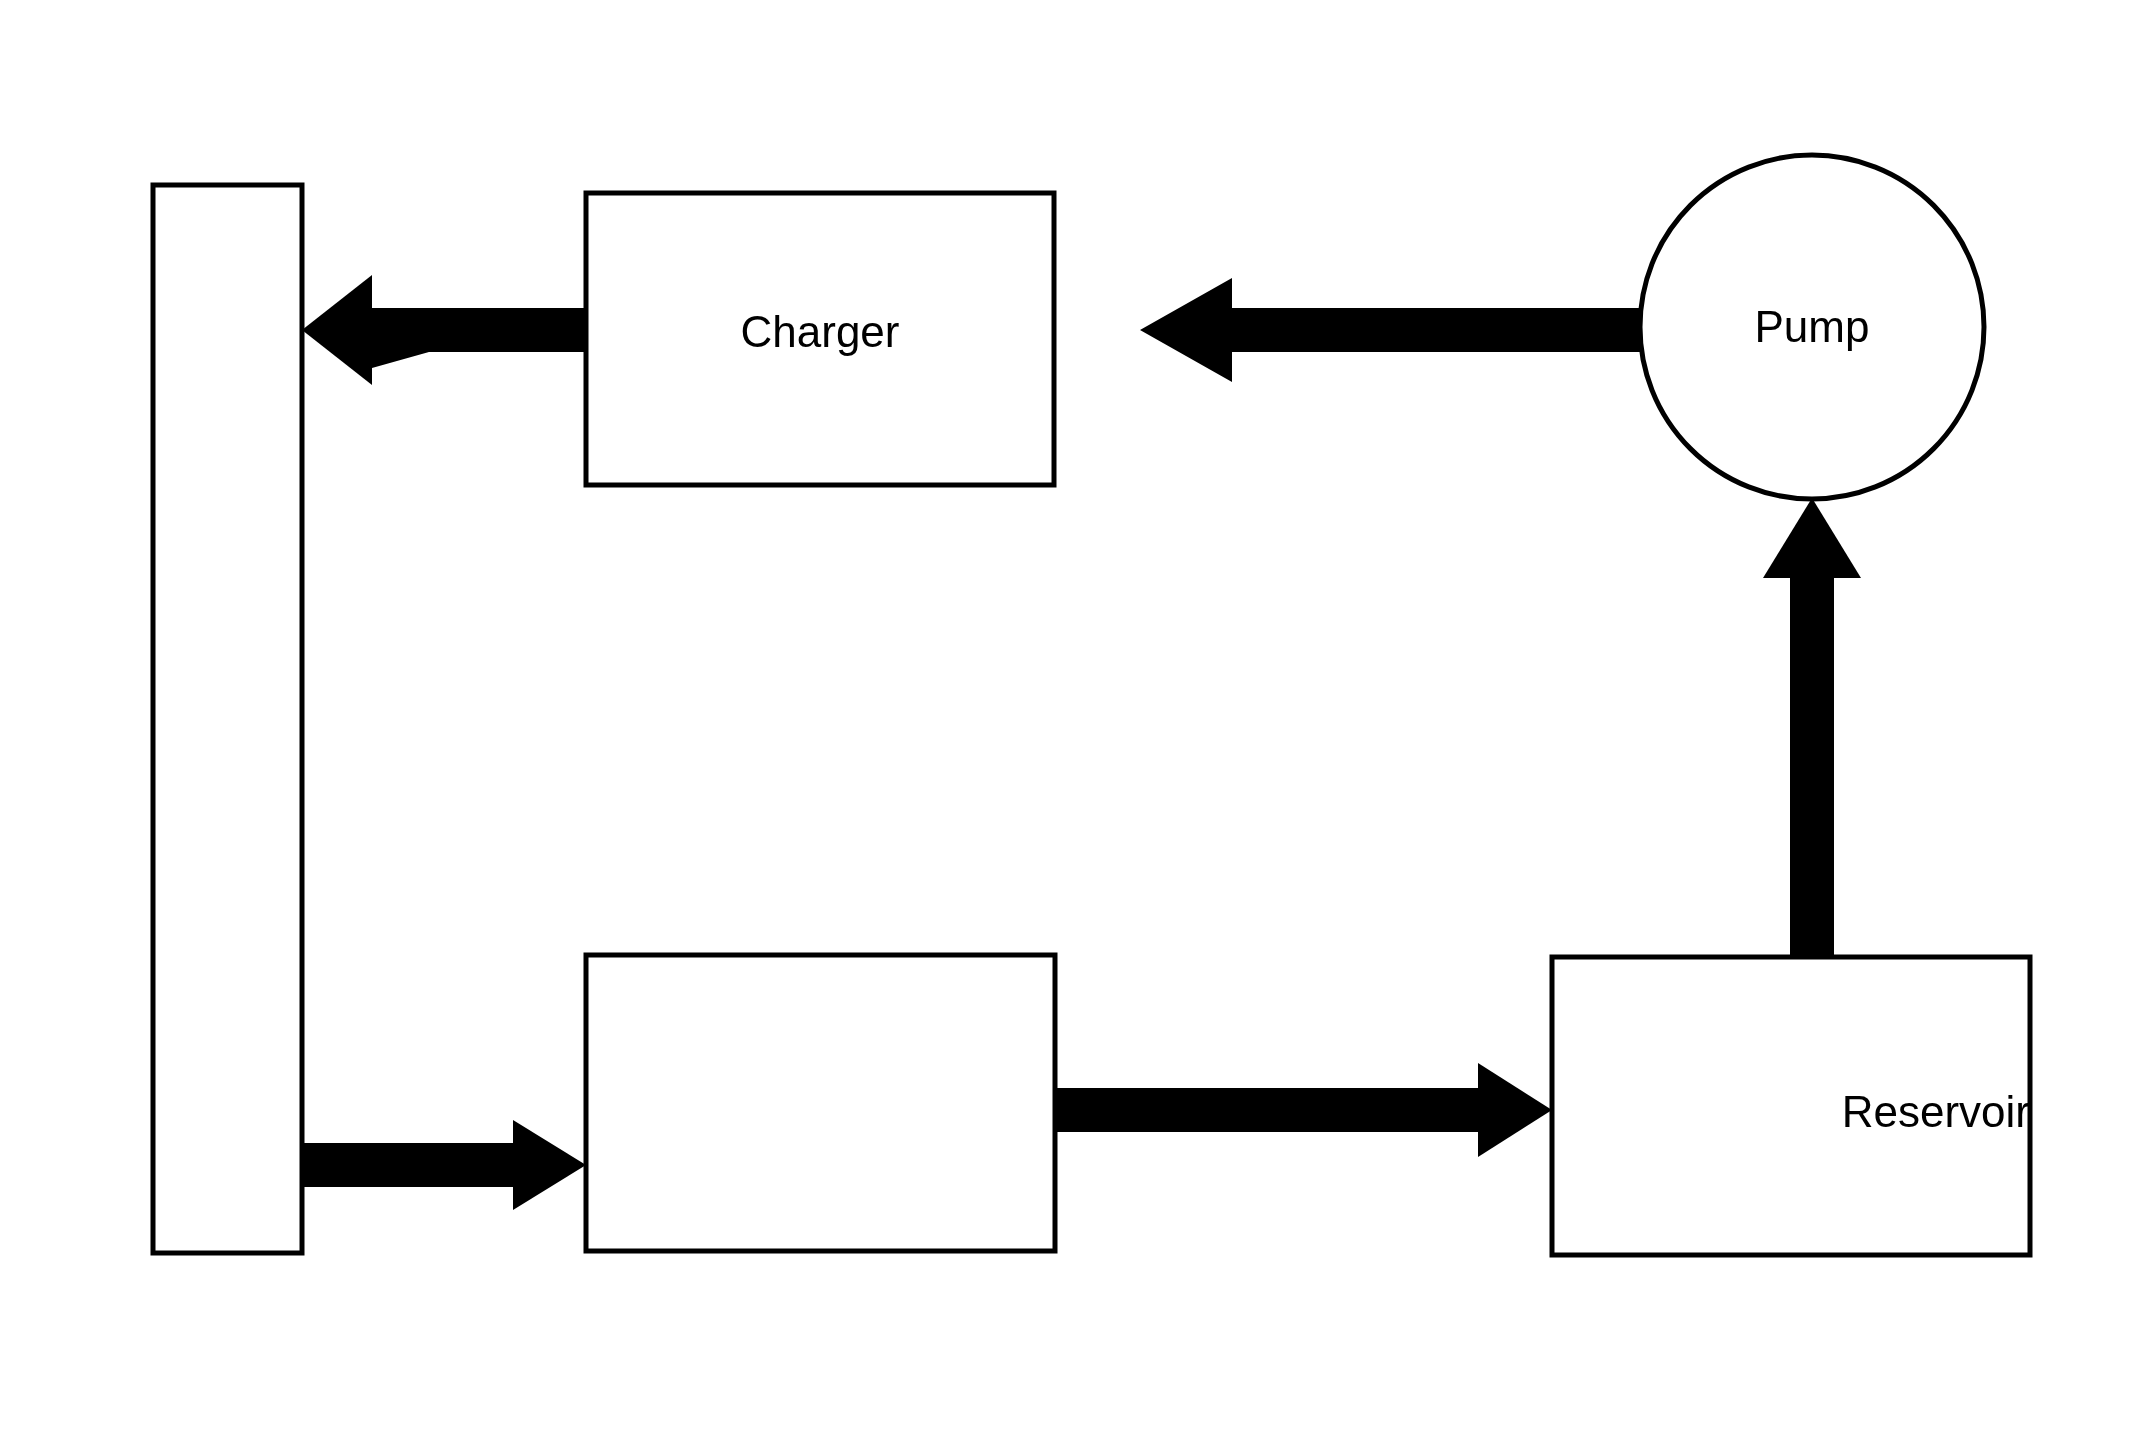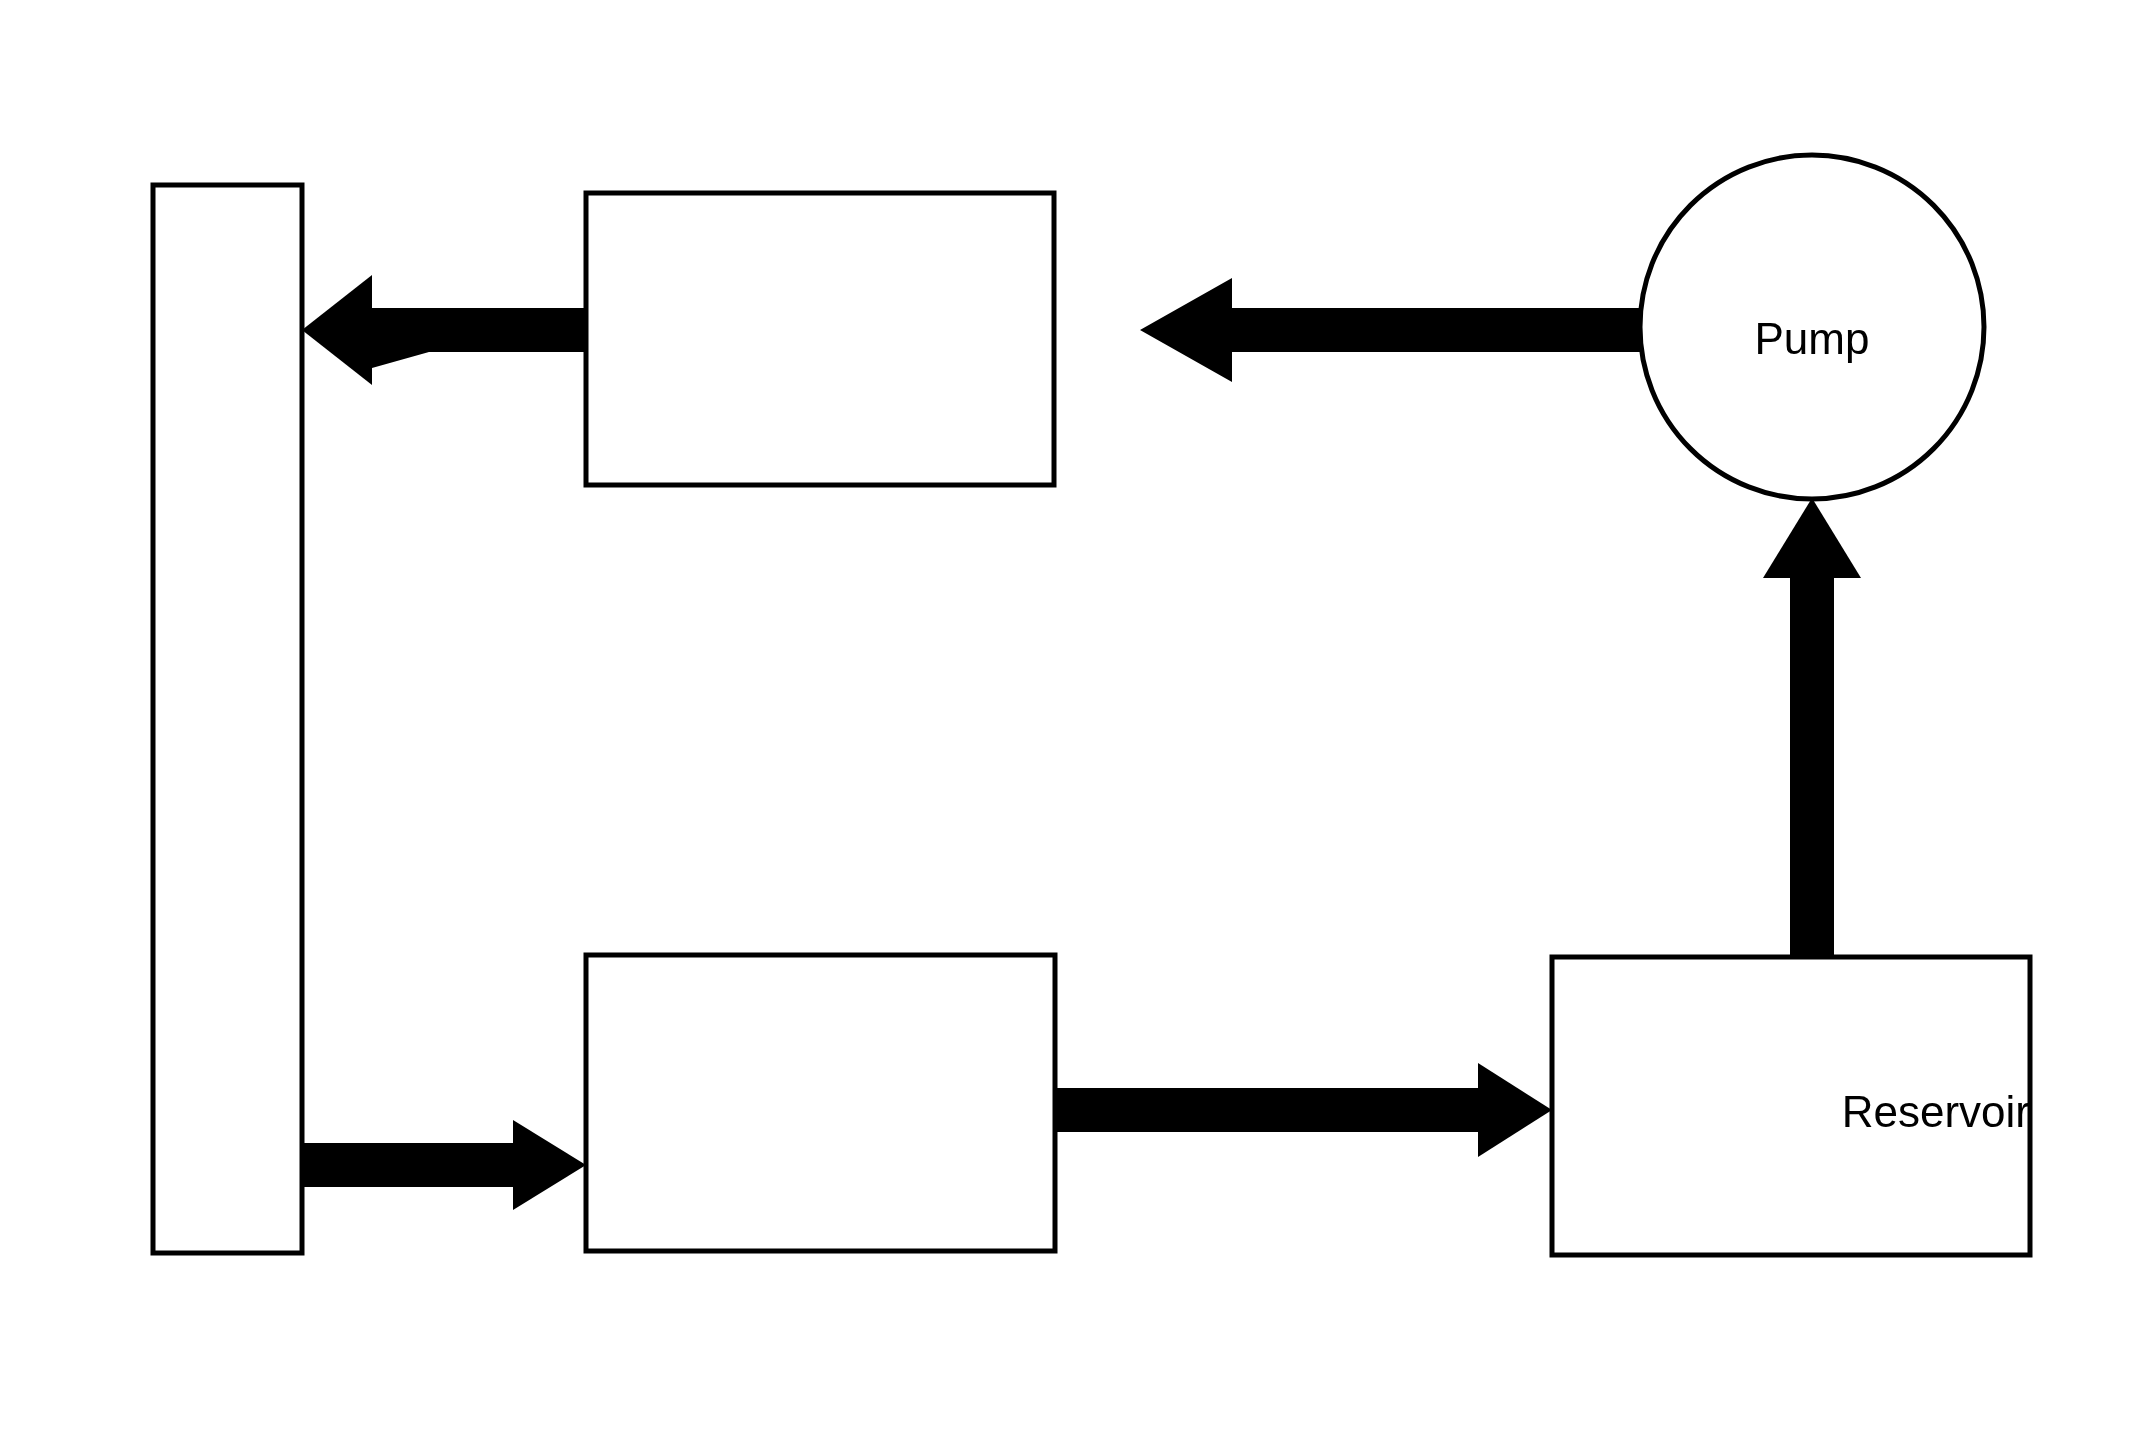--- a/index.html
+++ b/index.html
@@ -50,21 +50,20 @@
     left: 586px;
     top: 310px;
     width: 468px;
     text-align: center;
   }
   .label-pump {
     left: 1640px;
     top: 305px;
     width: 344px;
     text-align: center;
-    margin-top: 12px;
   }
   .label-pim {
     left: 586px;
     top: 1090px;
     width: 469px;
     text-align: center;
   }
   .label-reservoir {
     left: 1552px;
     top: 1090px;
@@ -111,20 +110,21 @@
     <polygon class="flow-arrow" points="513,1120 513,1210 586,1165"></polygon>
 
     <polygon class="flow-arrow" points="1055,1088 1055,1132 1478,1132 1478,1088"></polygon>
     <polygon class="flow-arrow" points="1478,1063 1478,1157 1552,1110"></polygon>
 
     <polygon class="flow-arrow" points="1790,957 1834,957 1834,578 1790,578"></polygon>
     <polygon class="flow-arrow" points="1763,578 1861,578 1812,498"></polygon>
 
   </svg>
 
+  <div class="node-label label-charger">Charger</div>
 
   <div class="node-label label-pump">Pump</div>
 
 
   <div class="node-label label-reservoir">Reservoir</div>
 
   <div class="node-label label-radiator">Electronics Radiator</div>
 
 </div>
 

